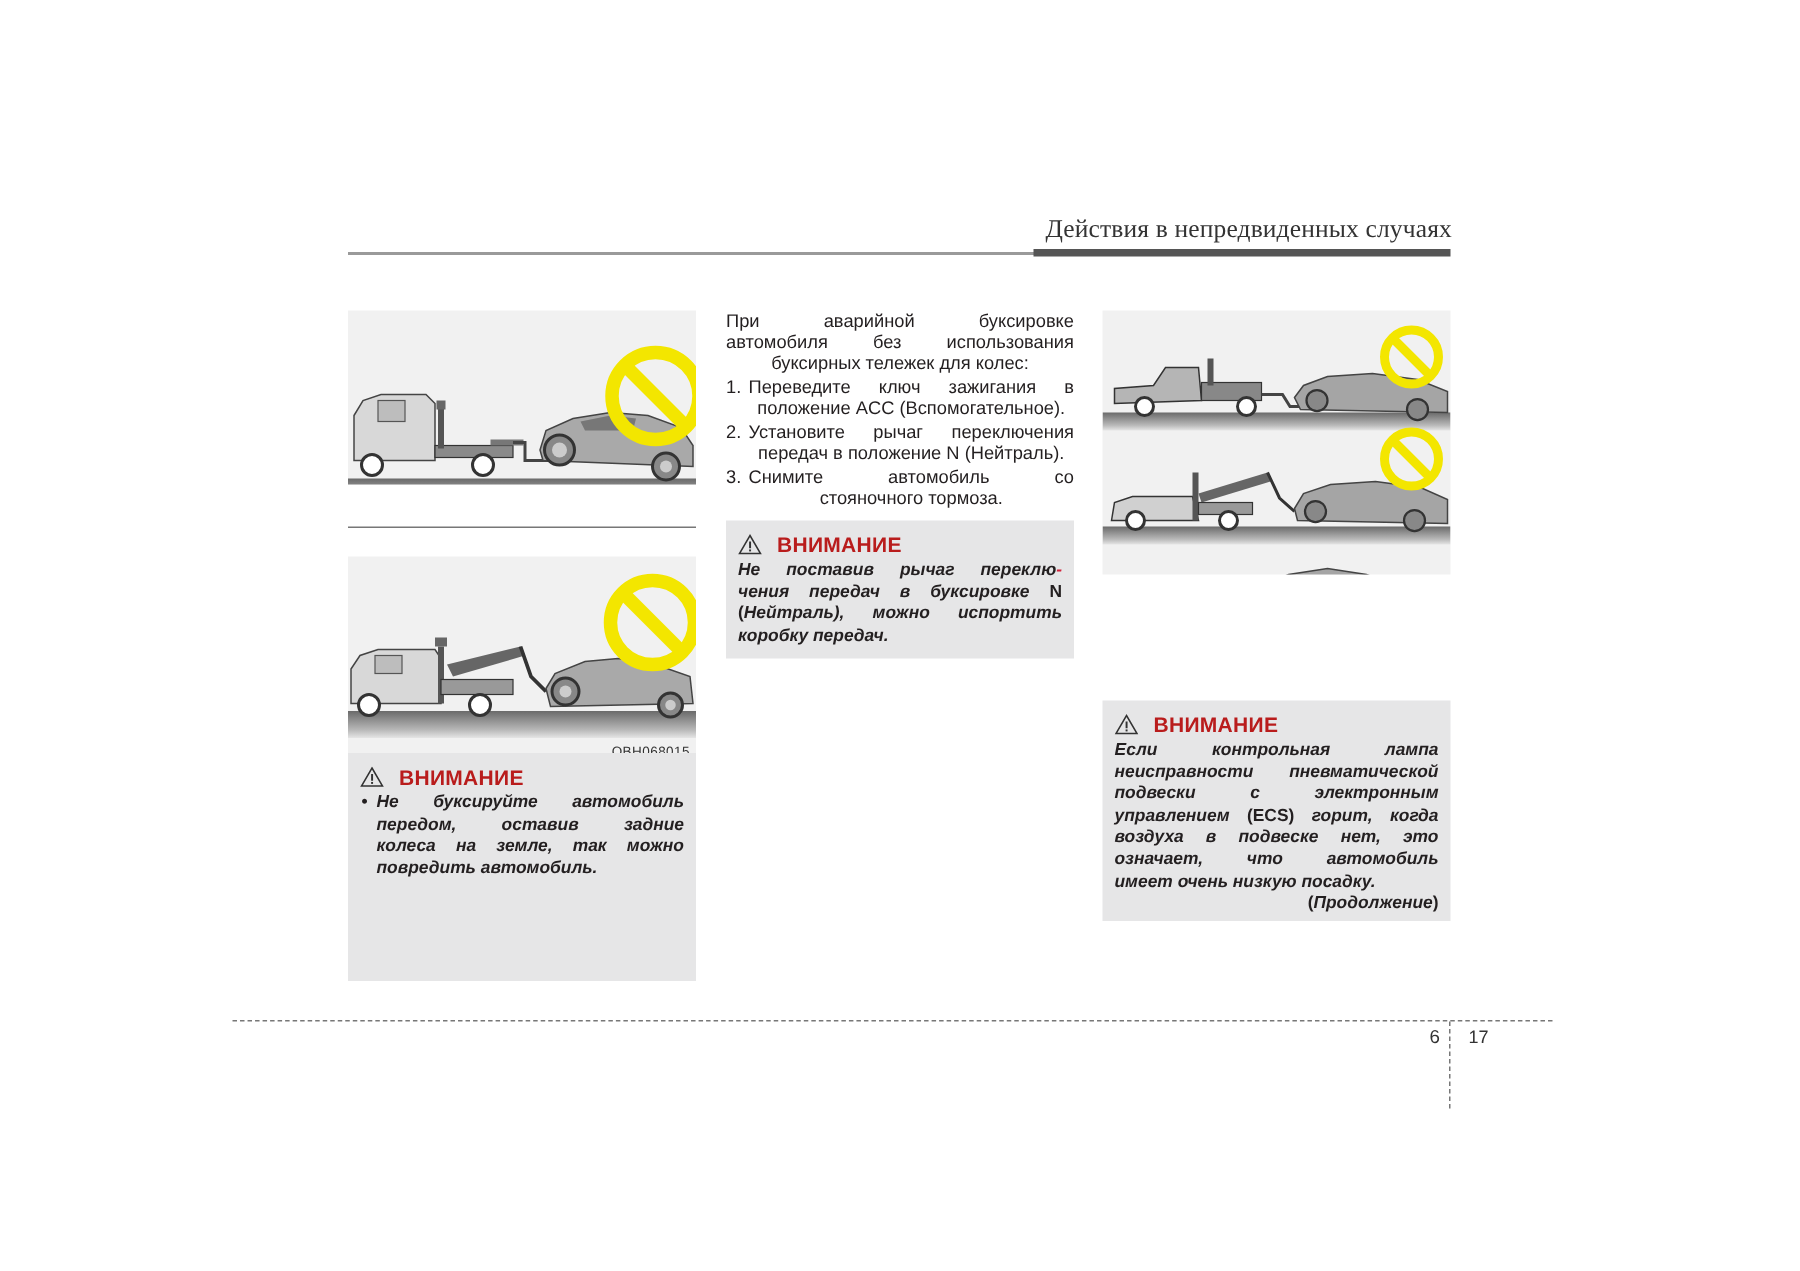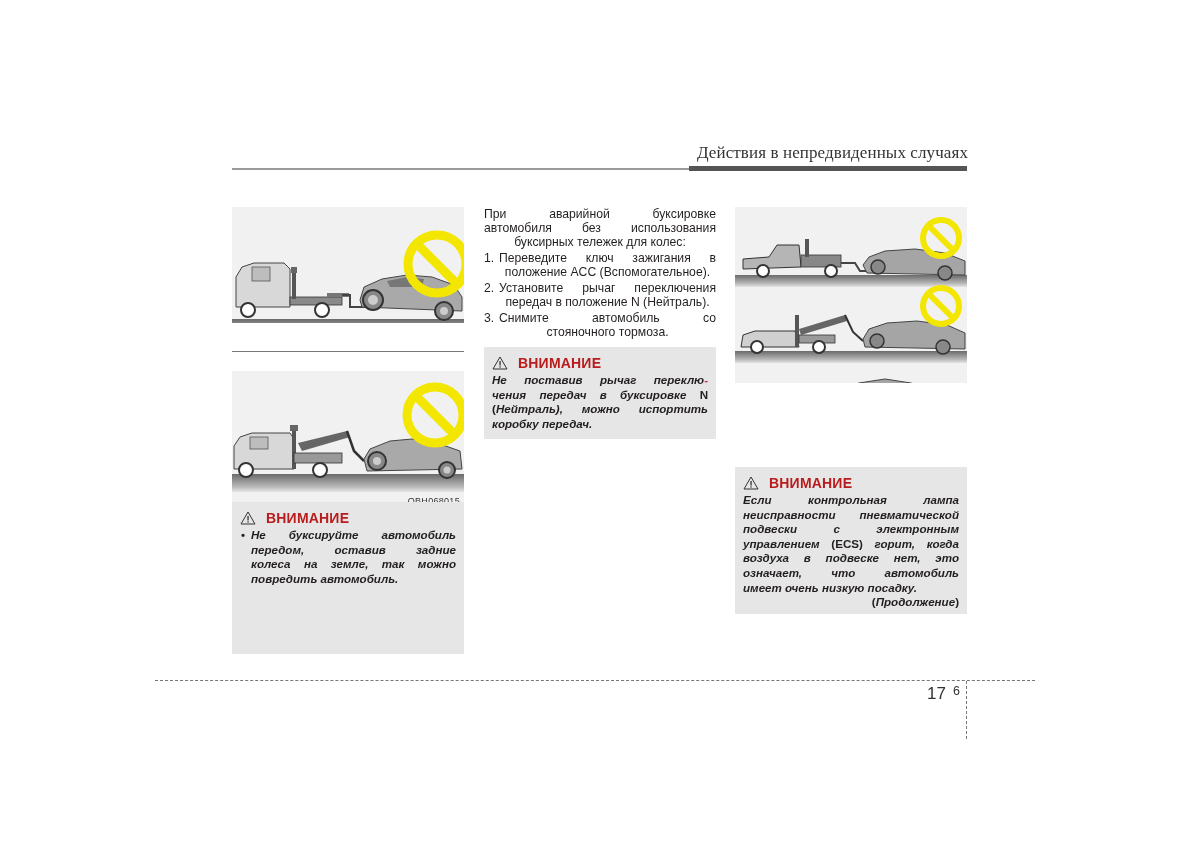--- a/index.html
+++ b/index.html
@@ -33,21 +33,21 @@
   .warn-text ul { list-style: none; margin: 0; padding: 0; font-style: italic; }
   .warn-text li { position: relative; padding-left: 11px; margin-bottom: 1px; }
   .warn-text li::before { content: "•"; position: absolute; left: 1px; top: 0; font-style: normal; }
   .warn-text .red { color: #d2233c; }
   .warn-text .upright { font-style: normal; }
   .right { text-align: right; display: block; }
 
   .footer-rule { position: absolute; left: 155px; top: 680px; width: 880px; border-top: 1px dashed #777; }
   .footer-vrule { position: absolute; left: 966px; top: 681px; height: 58px; border-left: 1px dashed #777; }
   .page-sec { position: absolute; left: 953px; top: 684px; font-size: 12.5px; color: #333; }
-  .page-num { position: absolute; left: 927px; top: 684px; font-size: 17px; color: #333; }
+  .page-num { position: absolute; left: 979px; top: 684px; font-size: 12px; color: #333; }
 </style>
 </head>
 <body>
 
 <div class="header-title">Действия в непредвиденных случаях</div>
 <div class="header-rule-thin"></div>
 <div class="header-rule-thick"></div>
 
 <div class="figure" style="left:232px; top:207px; width:232px; height:116px;">
   <div class="ground" style="top:112px; height:18px;"></div>

